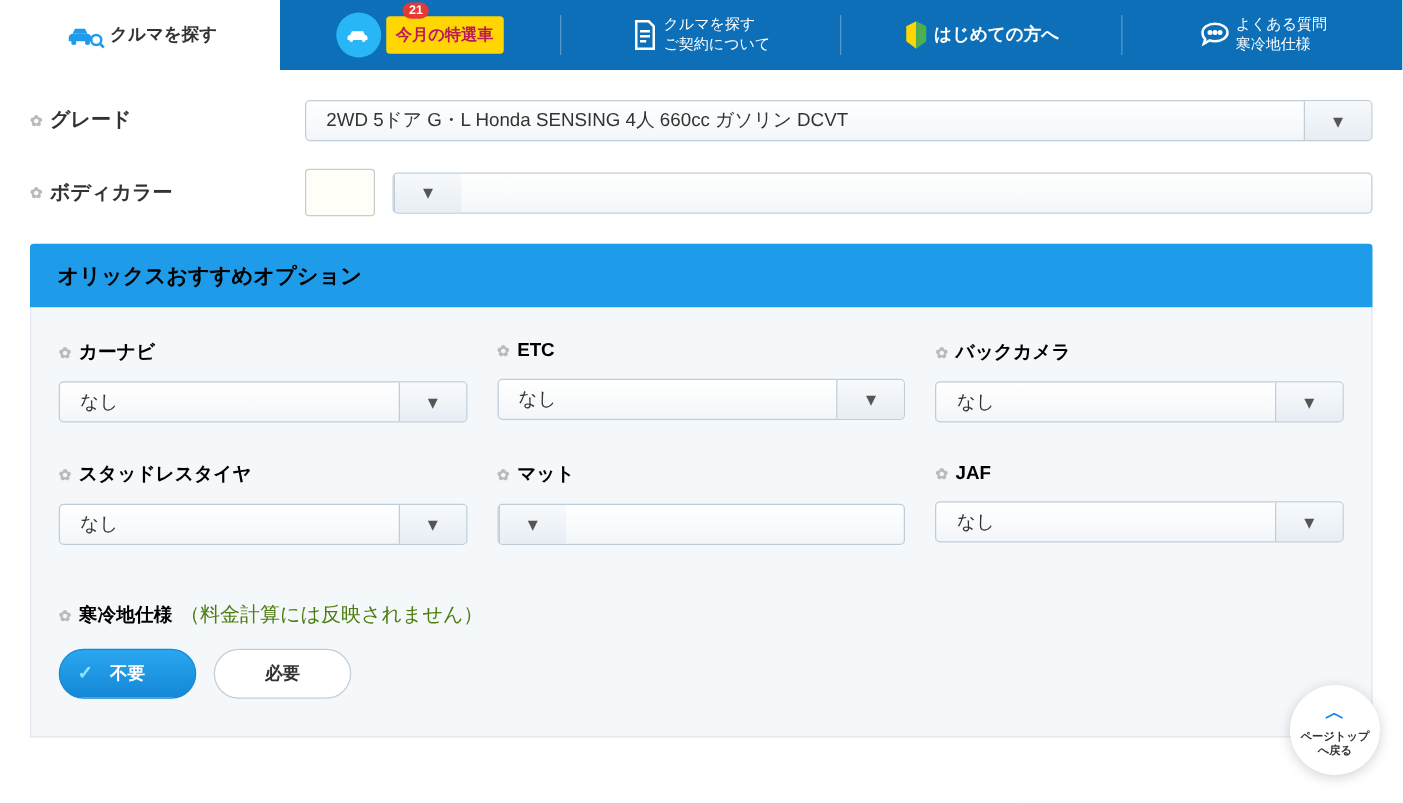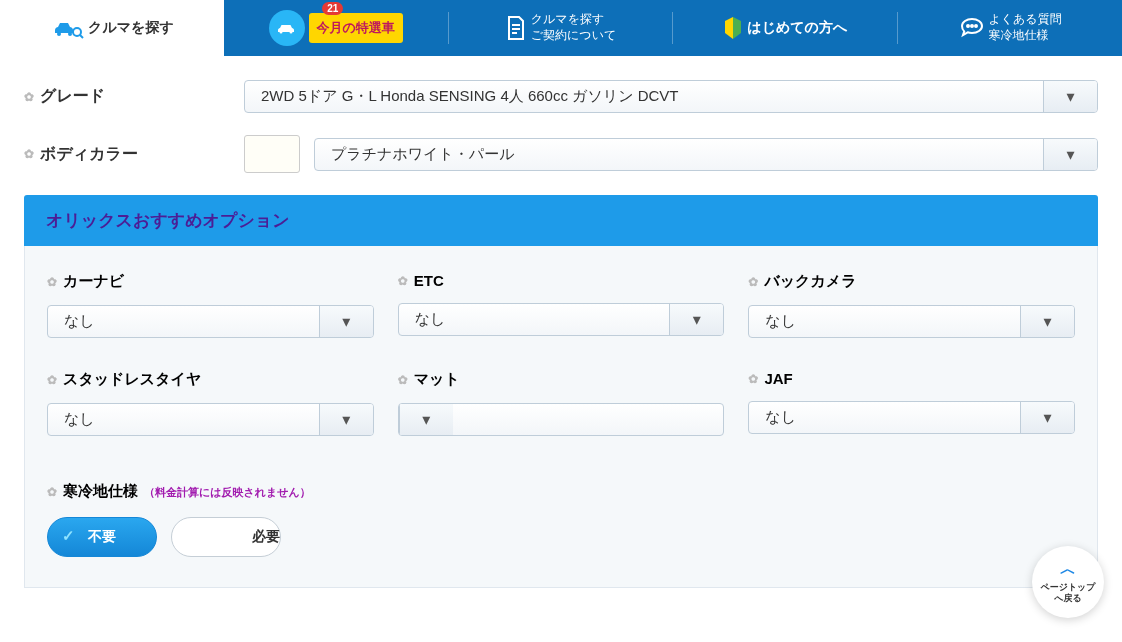--- a/index.html
+++ b/index.html
@@ -23,32 +23,32 @@
     .form-row { display: flex; align-items: center; margin-bottom: 22px; }
     .form-label { display: flex; align-items: center; gap: 6px; width: 220px; font-size: 16px; font-weight: bold; color: #333; }
     .gear-icon { color: #bbb; font-size: 12px; }
     .form-control-wrap { flex: 1; display: flex; gap: 14px; align-items: center; }
     .color-swatch { width: 56px; height: 38px; border: 1px solid #ccc; border-radius: 3px; background: #fffef7; }
     
     .select { flex: 1; display: flex; align-items: center; height: 33px; border: 1px solid #bfcdd9; border-radius: 4px; background: linear-gradient(#fff, #f3f6f9); cursor: pointer; overflow: hidden; }
     .select-text { flex: 1; padding: 0 16px; font-size: 15px; color: #333; white-space: nowrap; overflow: hidden; text-overflow: ellipsis; }
     .select-arrow { width: 54px; height: 100%; border-left: 1px solid #bfcdd9; background: linear-gradient(#f7fafc, #e7edf3); display:flex; align-items:center; justify-content:center; color: #555; }
     
-    .panel-header { background: #1e9be9; color: #4c1d95; padding: 14px 22px; font-size: 17px; font-weight: bold; border-radius: 3px 3px 0 0; }
+    .panel-header { background: #1e9be9; color: #000000; padding: 14px 22px; font-size: 17px; font-weight: bold; border-radius: 3px 3px 0 0; }
     .panel-body { background: #f5f8fa; border: 1px solid #e0e7ee; border-top: none; padding: 26px 22px 30px; }
     .opt-grid { display: grid; grid-template-columns: repeat(3, 1fr); gap: 32px 24px; }
     .opt-item .opt-label { display: flex; align-items: center; gap: 6px; font-size: 15px; font-weight: bold; margin-bottom: 14px; }
     
     .cold-section { margin-top: 46px; }
     .cold-label { display: flex; align-items: baseline; gap: 6px; font-size: 15px; font-weight: bold; margin-bottom: 16px; }
-    .cold-note { font-size: 11px; font-weight: bold; color: #a21caf; }
+    .cold-note { font-size: 16px; font-weight: normal; color: #4d7c0f; }
     .pill-group { display: flex; gap: 14px; }
     .pill { position: relative; min-width: 110px; height: 40px; border-radius: 20px; display:flex; align-items:center; justify-content:center; font-size: 14px; font-weight: bold; cursor: pointer; }
     .pill.selected { background: linear-gradient(#2aa7ef, #1487d7); color: #fff; border: 1px solid #1487d7; }
-    .pill.unselected { background: #fff; color: #333; border: 1px solid #c5ced6; justify-content: flex-end; }
+    .pill.unselected { background: #fff; color: #333; border: 1px solid #c5ced6; }
     .pill .check { position: absolute; left: 14px; top: 9px; color: #8fe3ff; font-size: 15px; }
     
     .pagetop { position: absolute; right: 18px; bottom: 18px; width: 72px; height: 72px; border-radius: 50%; background:#fff; box-shadow: 0 2px 10px rgba(0,0,0,0.18); display:flex; flex-direction:column; align-items:center; justify-content:center; cursor:pointer; font-size: 9px; font-weight:bold; color:#333; line-height:1.3; }
     .pagetop .up { color: #1e88e5; font-size: 16px; margin-bottom: 2px; }
   </style>
 </head>
 <body>
 
 <div class="navbar">
   <div class="nav-item active">
@@ -134,21 +134,20 @@
   </div>
 
   <div class="form-row">
     <div class="form-label">
       <span class="gear-icon">✿</span>
       <span>ボディカラー</span>
     </div>
     <div class="form-control-wrap">
       <div class="color-swatch" style="background: rgb(255, 254, 247);"></div>
       <div class="select">
-        <span class="select-text">プラチナホワイト・パール</span>
         <span class="select-arrow">▾</span>
       </div>
     </div>
   </div>
 
   <div>
     <div class="panel-header">オリックスおすすめオプション</div>
     <div class="panel-body">
       <div class="opt-grid" id="opt-grid">
           <div class="opt-item">

